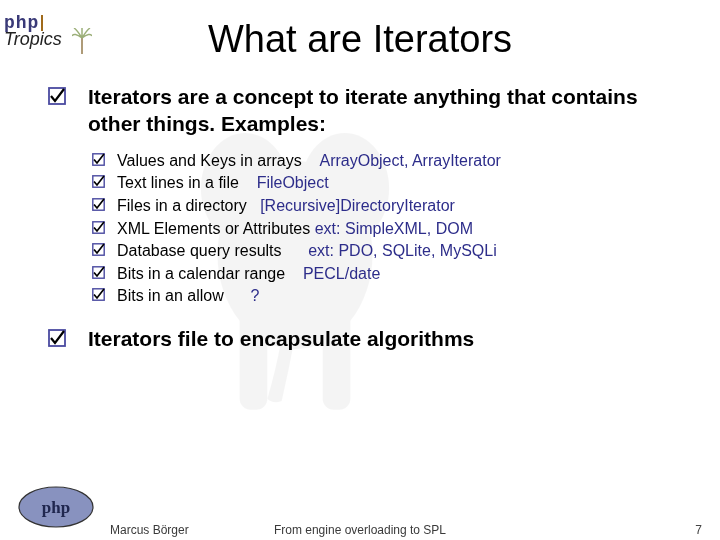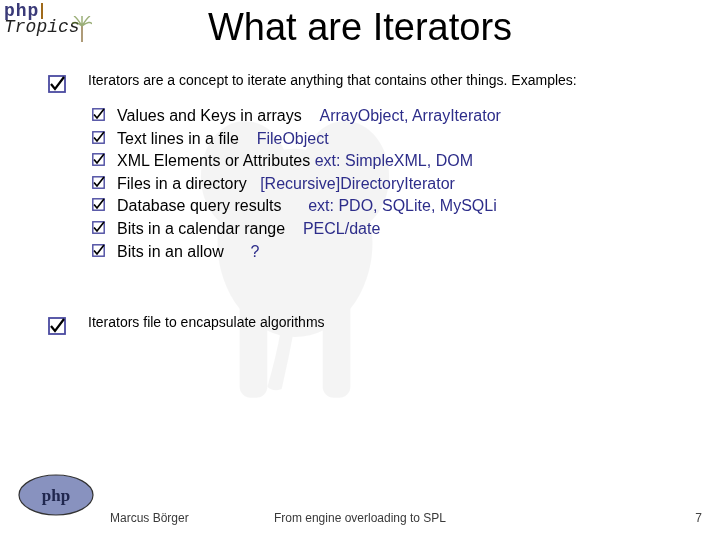--- a/index.html
+++ b/index.html
@@ -47,41 +47,41 @@
   }
   .logo-top .bar {
     display: inline-block;
     width: 2px;
     height: 16px;
     background: #a06a1a;
     vertical-align: middle;
     margin-left: 2px;
   }
   .logo-top .tropics {
-    font-family: Liberation Mono, monospace;
+    font-family: Liberation Sans, sans-serif;
     font-style: italic;
     font-size: 18px;
     color: #222;
     line-height: 1;
     margin-top: -2px;
   }
   .logo-top .palm {
     position: absolute;
     right: 2px;
     top: 14px;
     width: 20px;
     height: 26px;
     opacity: 0.6;
   }
   .title {
     text-align: center;
     font-size: 38px;
     font-weight: normal;
     color: #000;
-    margin: 0;
+    margin: 12px;
     padding-top: 6px;
     font-family: Verdana, Arial, sans-serif;
   }
   .body {
     position: absolute;
     left: 48px;
     top: 72px;
     width: 640px;
   }
   .main-item {
@@ -90,23 +90,24 @@
     margin-bottom: 6px;
   }
   .main-item .checkbox {
     flex: 0 0 auto;
     width: 18px;
     height: 18px;
     margin-top: 3px;
     margin-right: 22px;
   }
   .main-item .text {
-    font-size: 14px;
+    font-size: 21px;
     color: #000;
     line-height: 1.28;
+    font-weight: bold;
   }
   .sub-list {
     margin-top: 12px;
     margin-left: 44px;
   }
   .sub-item {
     display: flex;
     align-items: flex-start;
     margin-bottom: 1px;
   }
@@ -222,28 +223,28 @@
             <rect x="0.8" y="0.8" width="11.4" height="11.4" fill="none" stroke="#4a4aa0" stroke-width="1.4"></rect>
             <path d="M2 6.5 L5 10 L12 1" fill="none" stroke="#000" stroke-width="1.7"></path>
           </svg>
           <div class="row"><span class="label">Text lines in a file</span><span>&nbsp;&nbsp;&nbsp;&nbsp;</span><span class="extra">FileObject</span></div>
         </div>
         <div class="sub-item">
           <svg class="checkbox-sm" viewBox="0 0 13 13">
             <rect x="0.8" y="0.8" width="11.4" height="11.4" fill="none" stroke="#4a4aa0" stroke-width="1.4"></rect>
             <path d="M2 6.5 L5 10 L12 1" fill="none" stroke="#000" stroke-width="1.7"></path>
           </svg>
+          <div class="row"><span class="label">Files in a directory</span><span>&nbsp;&nbsp;&nbsp;</span><span class="extra">[Recursive]DirectoryIterator</span></div>
+        </div>
+        <div class="sub-item">
+          <svg class="checkbox-sm" viewBox="0 0 13 13">
+            <rect x="0.8" y="0.8" width="11.4" height="11.4" fill="none" stroke="#4a4aa0" stroke-width="1.4"></rect>
+            <path d="M2 6.5 L5 10 L12 1" fill="none" stroke="#000" stroke-width="1.7"></path>
+          </svg>
           <div class="row"><span class="label">XML Elements or Attributes</span><span>&nbsp;</span><span class="extra">ext: SimpleXML, DOM</span></div>
-        </div>
-        <div class="sub-item">
-          <svg class="checkbox-sm" viewBox="0 0 13 13">
-            <rect x="0.8" y="0.8" width="11.4" height="11.4" fill="none" stroke="#4a4aa0" stroke-width="1.4"></rect>
-            <path d="M2 6.5 L5 10 L12 1" fill="none" stroke="#000" stroke-width="1.7"></path>
-          </svg>
-          <div class="row"><span class="label">Files in a directory</span><span>&nbsp;&nbsp;&nbsp;</span><span class="extra">[Recursive]DirectoryIterator</span></div>
         </div>
         <div class="sub-item">
           <svg class="checkbox-sm" viewBox="0 0 13 13">
             <rect x="0.8" y="0.8" width="11.4" height="11.4" fill="none" stroke="#4a4aa0" stroke-width="1.4"></rect>
             <path d="M2 6.5 L5 10 L12 1" fill="none" stroke="#000" stroke-width="1.7"></path>
           </svg>
           <div class="row"><span class="label">Database query results</span><span>&nbsp;&nbsp;&nbsp;&nbsp;&nbsp;&nbsp;</span><span class="extra">ext: PDO, SQLite, MySQLi</span></div>
         </div>
         <div class="sub-item">
           <svg class="checkbox-sm" viewBox="0 0 13 13">

